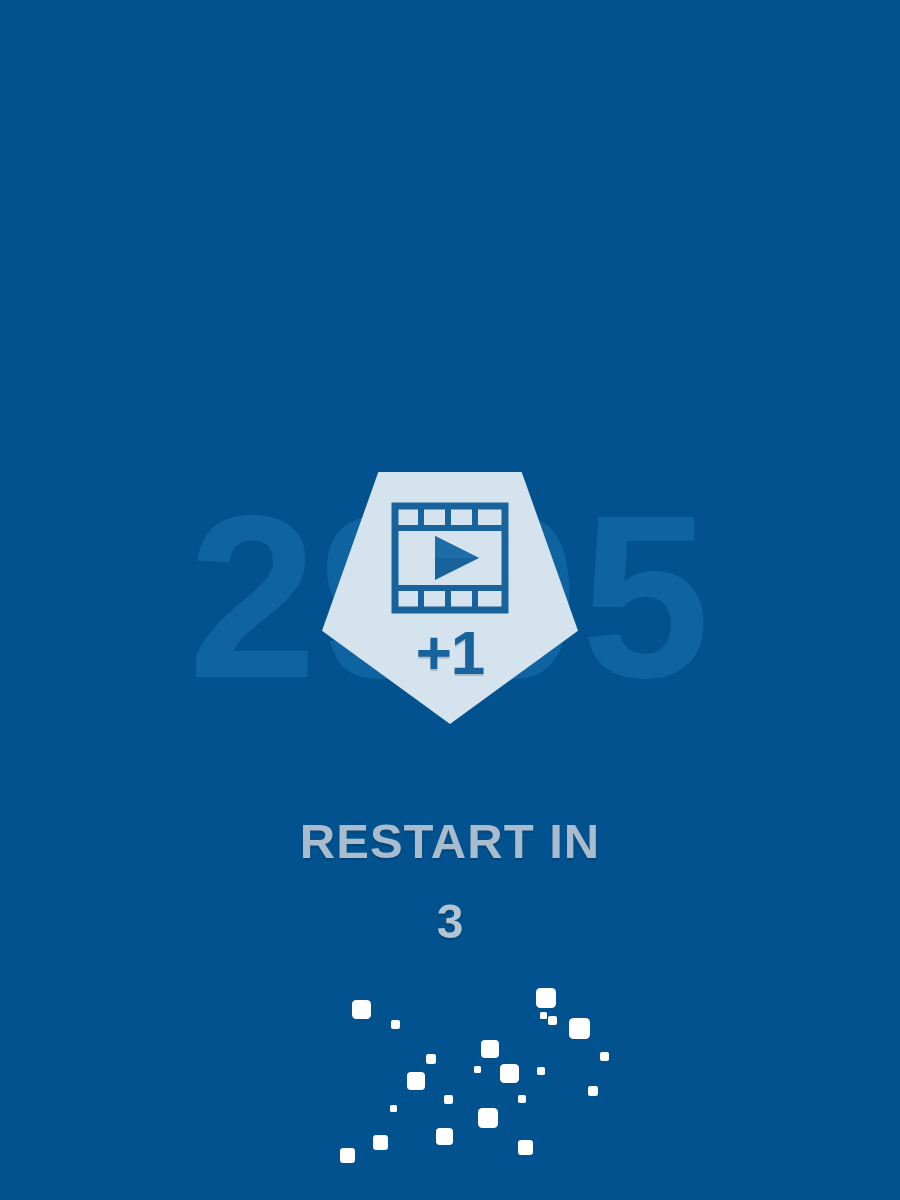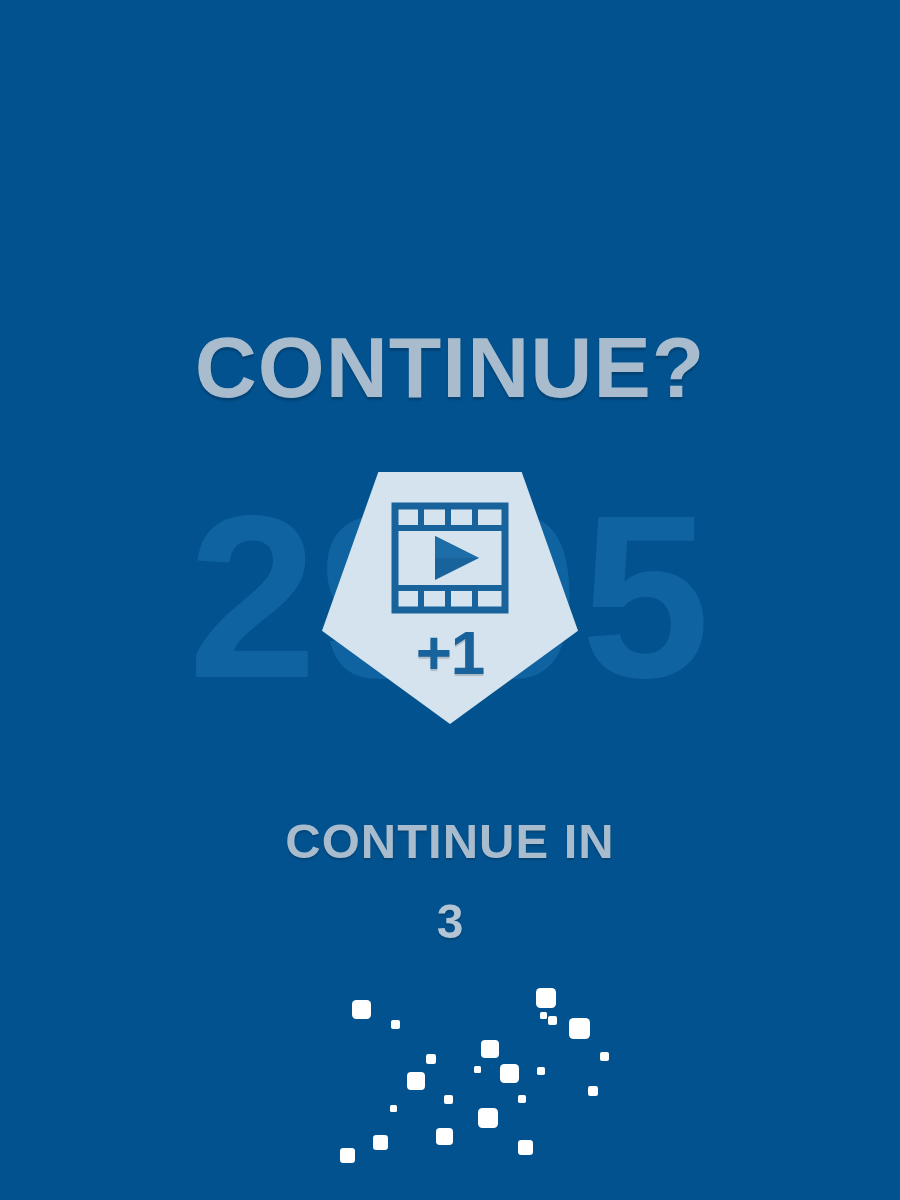--- a/index.html
+++ b/index.html
@@ -133,21 +133,20 @@
     border-radius: 22%;
   }
 </style>
 </head>
 <body>
 
 <div id="screen">
 
   <div id="bg-score">2905</div>
 
-  <div id="title">CONTINUE?</div>
 
   <div id="badge-wrap">
     <div id="badge-shape"></div>
 
     <svg id="film-icon" viewBox="0 0 118 112">
 
       <rect x="4" y="4" width="110" height="104" fill="none" stroke="#19639c" stroke-width="7"></rect>
 
       <line x1="7" y1="26" x2="111" y2="26" stroke="#19639c" stroke-width="6"></line>
       <line x1="7" y1="86" x2="111" y2="86" stroke="#19639c" stroke-width="6"></line>
@@ -160,21 +159,21 @@
       <line x1="57" y1="86" x2="57" y2="107" stroke="#19639c" stroke-width="6"></line>
       <line x1="84" y1="86" x2="84" y2="107" stroke="#19639c" stroke-width="6"></line>
 
       <polygon points="44,34 44,78 88,56" fill="#19639c"></polygon>
       <polygon points="44,34 44,56 88,56" fill="#1d6ea8"></polygon>
     </svg>
 
     <div id="plus-one">+1</div>
   </div>
 
-  <div id="restart-label">CONTINUE IN</div>
+  <div id="restart-label">RESTART IN</div>
   <div id="countdown">3</div>
 
   <div id="particles">
       <div class="particle" style="left: 352px; top: 1000px; width: 19px; height: 19px; background: rgb(255, 255, 255);"></div>
       <div class="particle" style="left: 391px; top: 1020px; width: 9px; height: 9px; background: rgb(255, 255, 255);"></div>
       <div class="particle" style="left: 536px; top: 988px; width: 20px; height: 20px; background: rgb(255, 255, 255);"></div>
       <div class="particle" style="left: 540px; top: 1012px; width: 7px; height: 7px; background: rgb(255, 255, 255);"></div>
       <div class="particle" style="left: 548px; top: 1016px; width: 9px; height: 9px; background: rgb(255, 255, 255);"></div>
       <div class="particle" style="left: 569px; top: 1018px; width: 21px; height: 21px; background: rgb(255, 255, 255);"></div>
       <div class="particle" style="left: 426px; top: 1054px; width: 10px; height: 10px; background: rgb(255, 255, 255);"></div>

